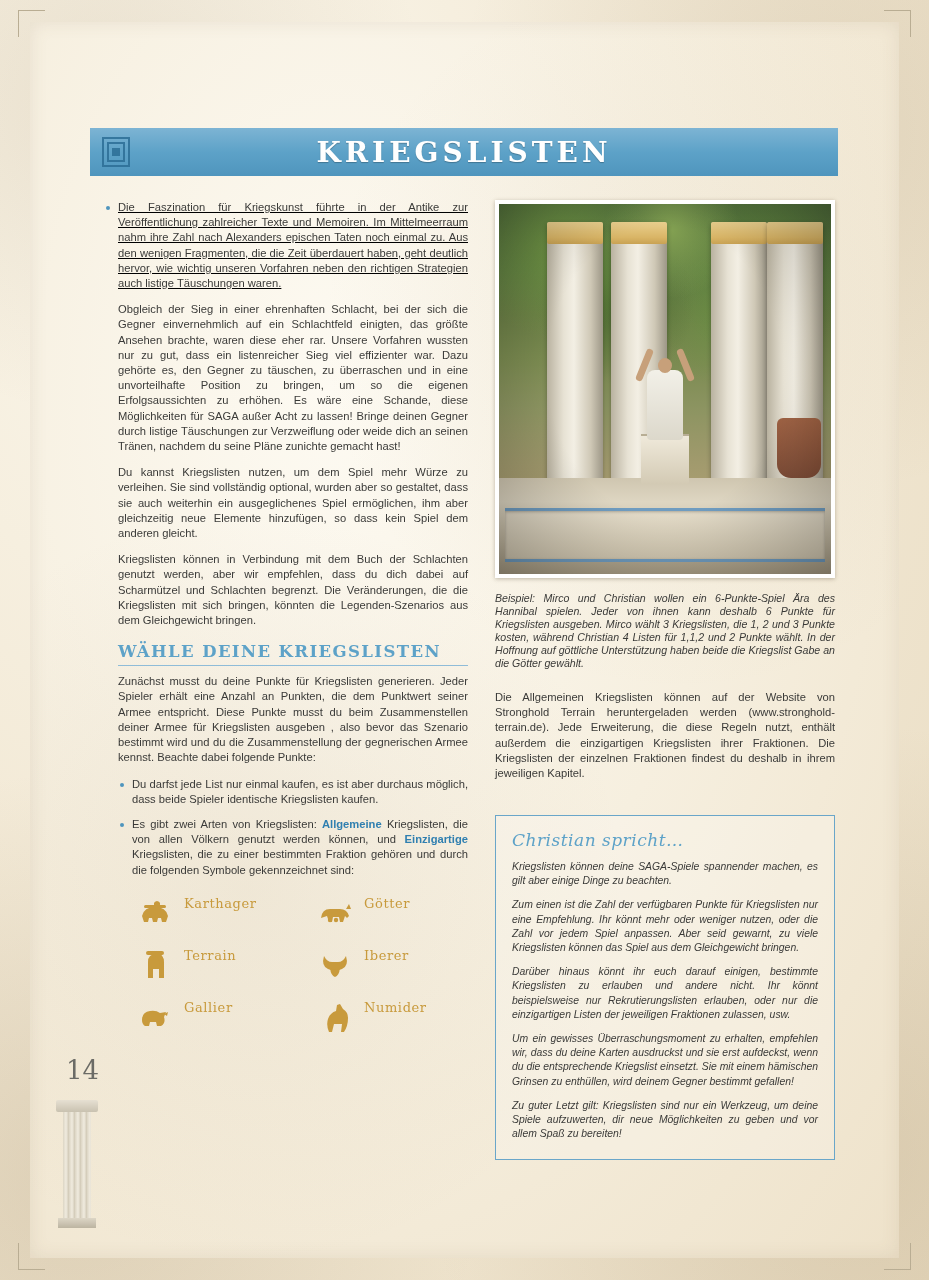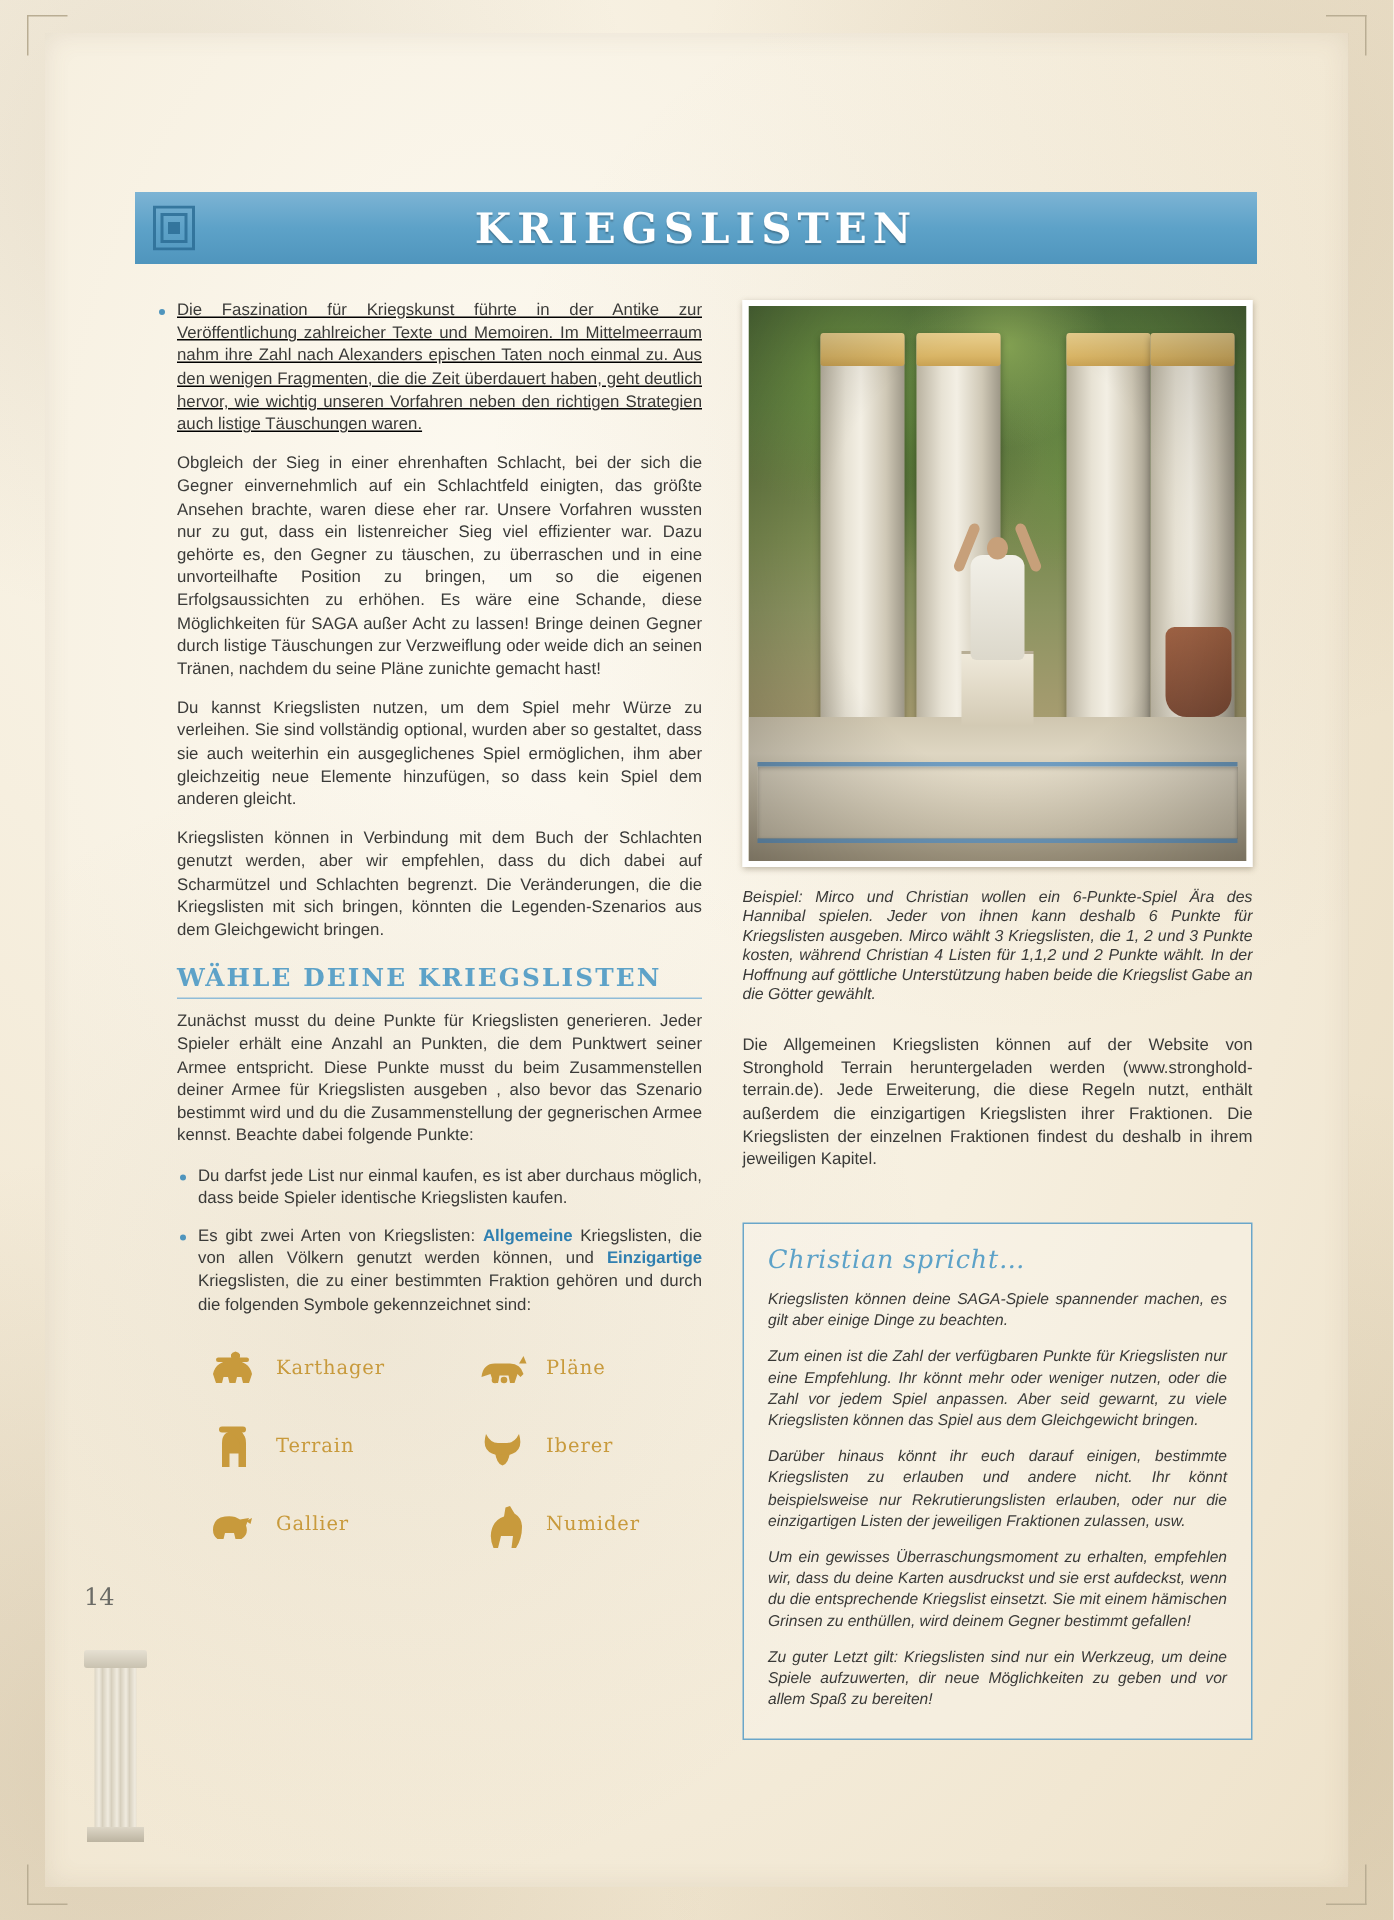--- a/index.html
+++ b/index.html
@@ -157,21 +157,21 @@
   
   .faction-grid {
     margin-top: 18px;
     display: grid;
     grid-template-columns: 1fr 1fr;
     row-gap: 18px;
     column-gap: 10px;
   }
   .faction {
     display: flex;
-    align-items: center;
+    align-items: flex-start;
     gap: 10px;
     padding-left: 18px;
   }
   .faction .icon {
     width: 38px;
     height: 34px;
     display: flex;
     align-items: center;
     justify-content: center;
     flex: 0 0 38px;
@@ -332,24 +332,24 @@
     line-height: 14.2px;
     font-style: italic;
     color: #3a3a38;
     margin: 0 0 10px 0;
     text-align: justify;
   }
 
   
   .page-number {
     position: absolute;
-    left: 56px;
+    left: 66px;
     top: 1055px;
     font-family: "DejaVu Serif", serif;
-    font-size: 16px;
+    font-size: 26px;
     color: #6b6b66;
   }
   .pillar {
     position: absolute;
     left: 56px;
     top: 1100px;
     width: 42px;
     height: 128px;
   }
   .pillar .cap {
@@ -425,21 +425,21 @@
 
       <div class="faction">
         <span class="icon">
           <svg viewBox="0 0 38 34" width="38" height="34">
             <path d="M5 22 q1-9 9-9 h10 q7 0 9 7 l-2 2 l-2-2 l-2 6 h-3 l-1-5 h-6 l-1 5 h-3 l-2-6 z" fill="#c89a3c"></path>
             <path d="M30 13 l3-5 l2 5 z" fill="#c89a3c"></path>
             <circle cx="14" cy="24" r="2.2" fill="#c89a3c"></circle>
             <circle cx="20" cy="24" r="2.2" fill="#c89a3c"></circle>
           </svg>
         </span>
-        <span class="name">Pläne</span>
+        <span class="name">Götter</span>
       </div>
 
       <div class="faction">
         <span class="icon">
           <svg viewBox="0 0 38 34" width="38" height="34">
             <path d="M12 30 V14 q0-8 8-8 q8 0 8 8 v16 h-5 v-9 h-6 v9 z" fill="#c89a3c"></path>
             <path d="M19 4 q6 0 8 6 q-1 8 -3 12 q2-9 -5-14 z" fill="#c89a3c"></path>
             <rect x="10" y="3" width="18" height="4" rx="2" fill="#c89a3c"></rect>
           </svg>
         </span>

